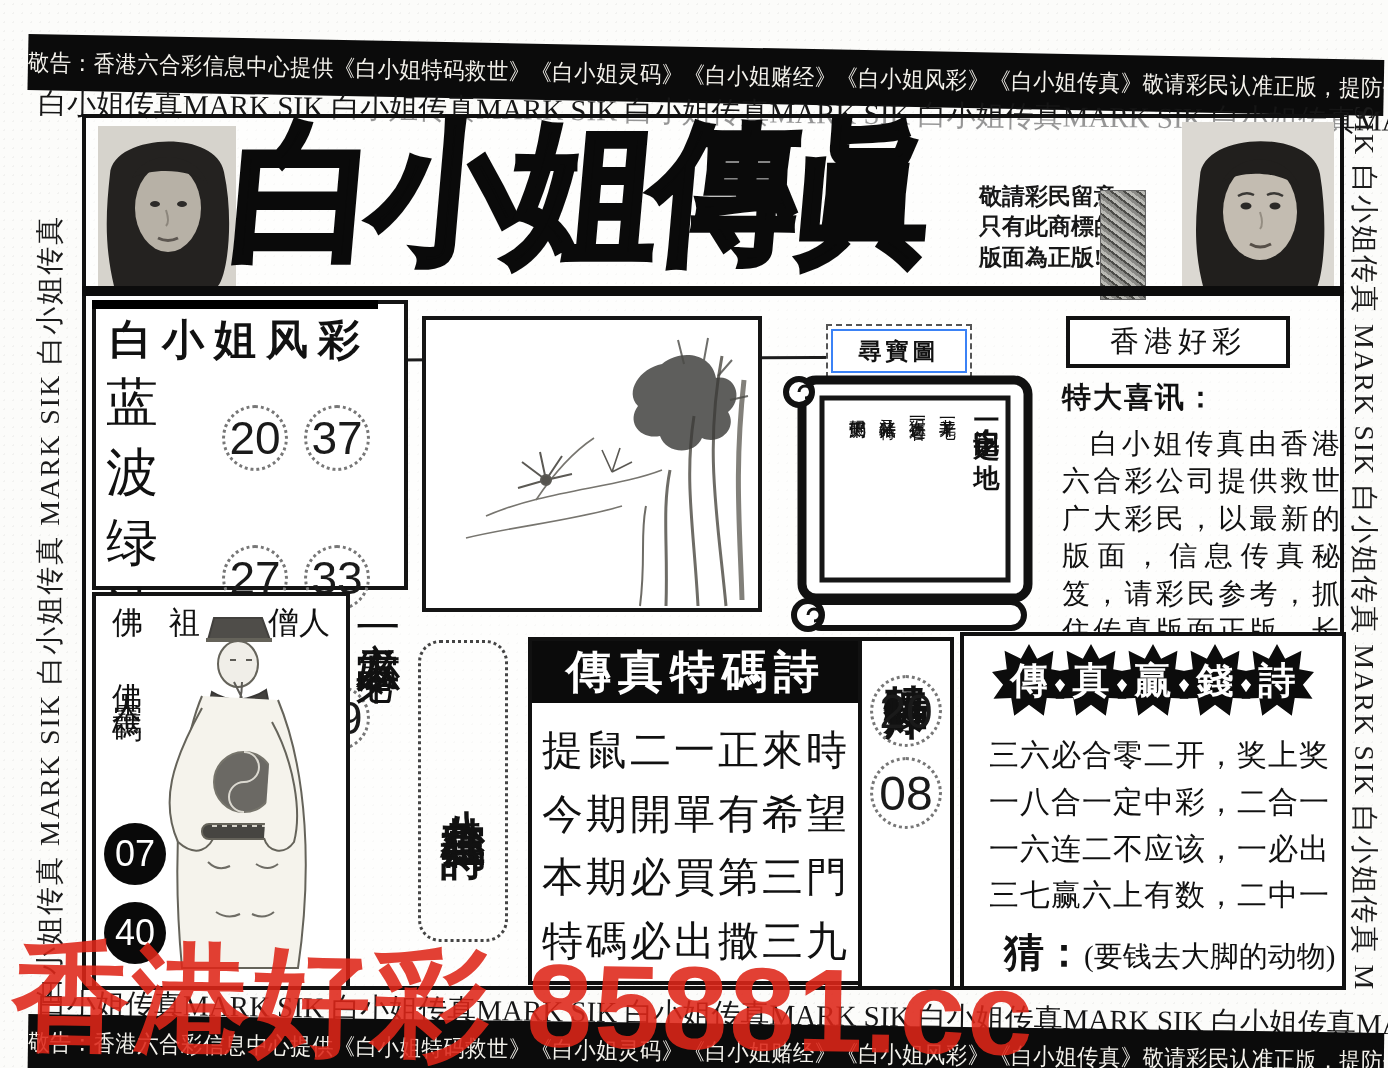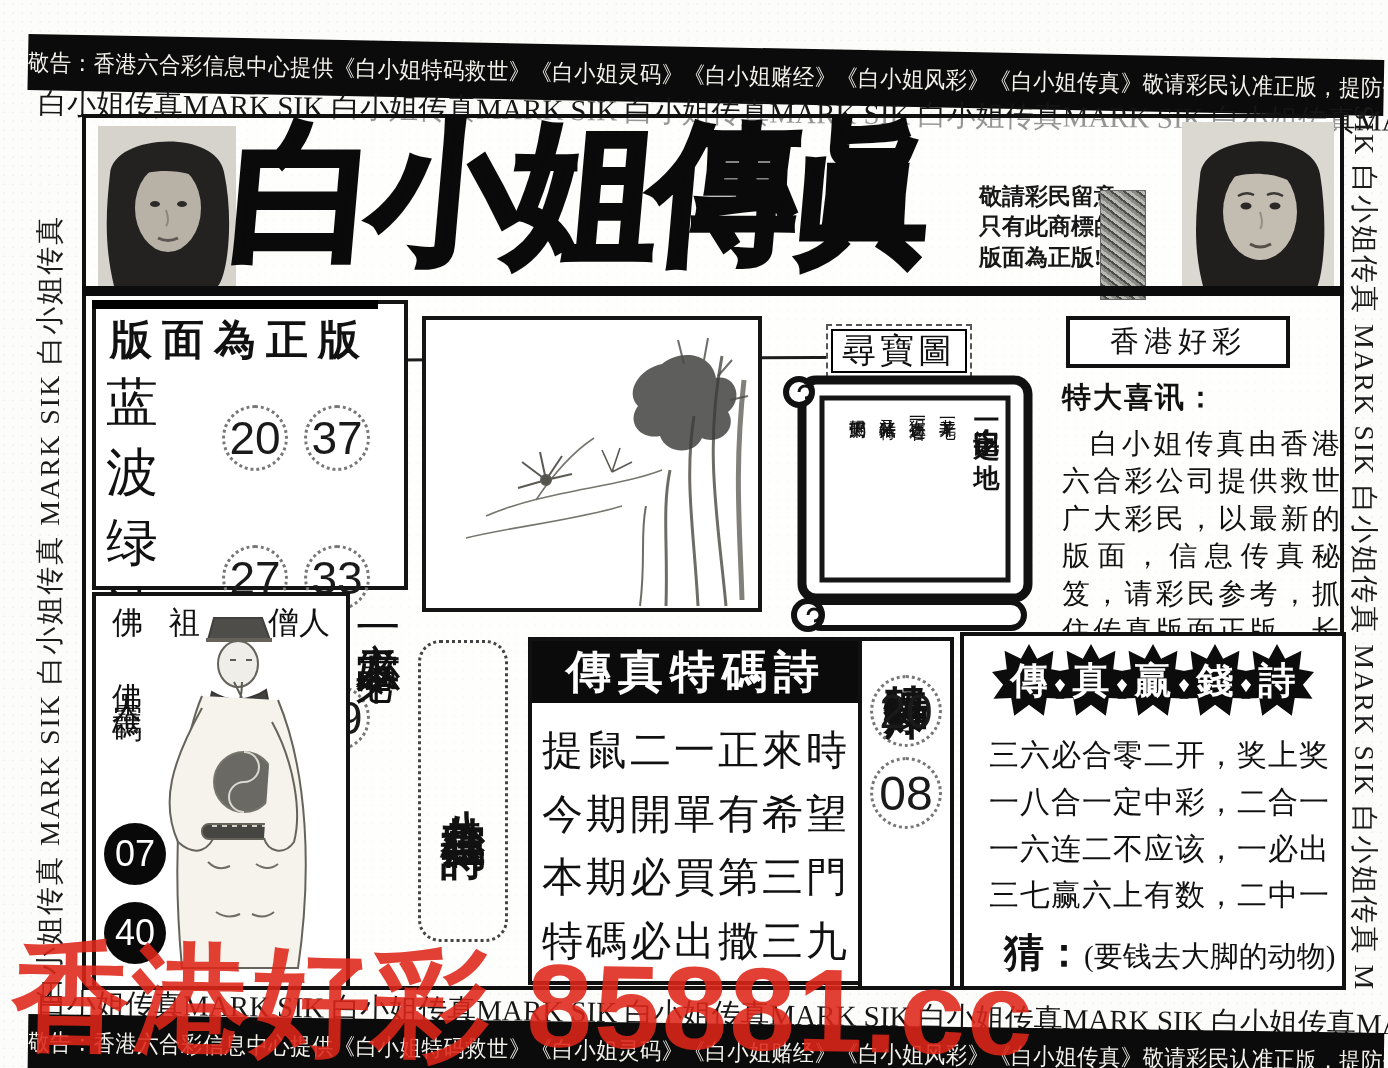--- a/index.html
+++ b/index.html
@@ -66,22 +66,22 @@
   .bagua-poem { left:262px; top:486px; height:388px; writing-mode:vertical-rl; font-size:45px; letter-spacing:3px; }
   .bagua-box { left:332px; top:522px; width:90px; height:302px; border:3px dotted #444; border-radius:22px;
                display:flex; align-items:center; justify-content:center; }
   .bagua-box span { writing-mode:vertical-rl; font-size:44px; font-weight:bold; letter-spacing:6px; }
 
   
   .flower { left:336px; top:198px; width:340px; height:296px; border:4px solid #151515; background:#fff; }
 
   
   .treasure-label { left:740px; top:206px; width:146px; height:54px; border:2px dashed #555; padding:3px; background:#fff; }
-  .treasure-label-inner { width:100%; height:100%; border:2px solid #000000; display:flex; align-items:center; justify-content:center;
-                          font-size:34px; font-weight:normal; letter-spacing:4px; }
+  .treasure-label-inner { width:100%; height:100%; border:2px solid #3b82f6; display:flex; align-items:center; justify-content:center;
+                          font-size:23px; font-weight:bold; letter-spacing:4px; }
   .scroll { left:696px; top:250px; width:257px; height:266px; }
   .scroll-text { position:absolute; left:46px; top:38px; width:176px; height:170px; writing-mode:vertical-rl; }
   .scroll-main { font-size:26px; font-weight:bold; letter-spacing:2px; margin-left:10px; }
   .scroll-line { font-size:17px; letter-spacing:1px; margin-left:7px; }
 
   
   .issue { left:980px; top:198px; width:224px; height:52px; border:4px solid #111; display:flex; align-items:center; justify-content:center;
            font-size:29px; letter-spacing:5px; background:#fff; }
   .news { left:976px; top:260px; width:278px; font-size:28px; line-height:1.34; text-align:justify; }
   .news-title { font-size:29px; margin-bottom:8px; letter-spacing:2px;font-weight:bold; }
@@ -167,21 +167,21 @@
         <path d="M68 122 q10 6 21 0" stroke="#564f48" fill="none" stroke-width="3"></path>
       </svg>
     </div>
 
     <div class="title-rule"></div>
     <div class="strike-line"></div>
 
     <div class="xinshui">
       <div class="xinshui-head">
         <span class="xinshui-headbar"></span>
-        <span>版面為正版</span>
+        <span>白小姐风彩</span>
       </div>
       <div class="xinshui-rows">
         <div class="xs-row">
           <span class="xs-label">蓝波</span>
           <span class="num-dotted">20</span>
           <span class="num-dotted">37</span>
         </div>
         <div class="xs-row">
           <span class="xs-label">绿波</span>
           <span class="num-dotted">27</span>

